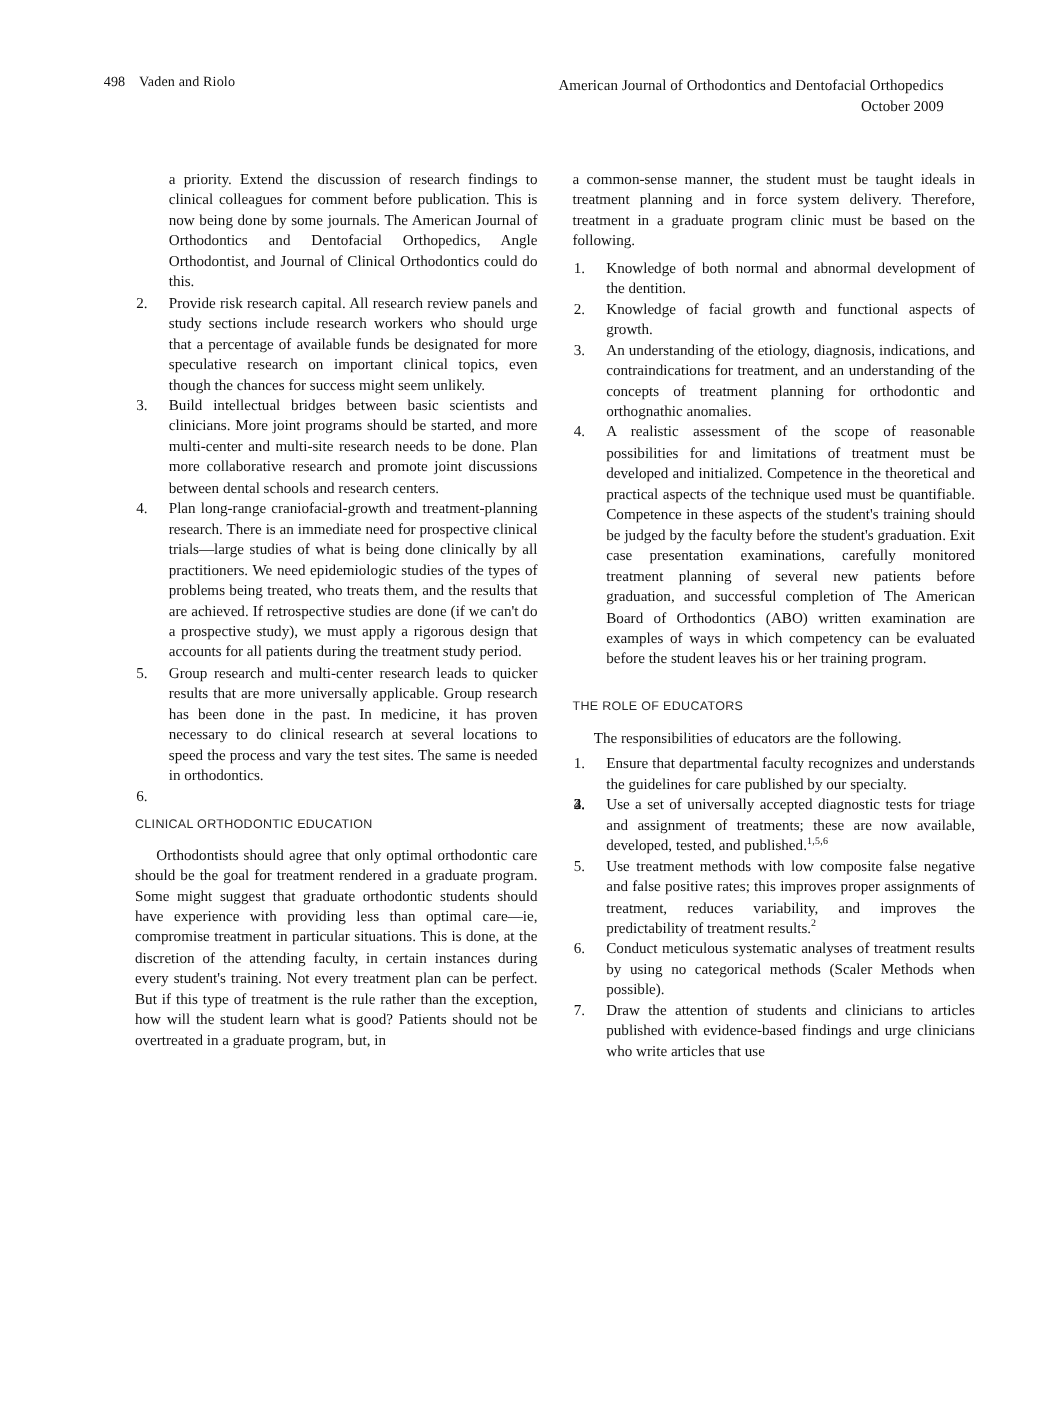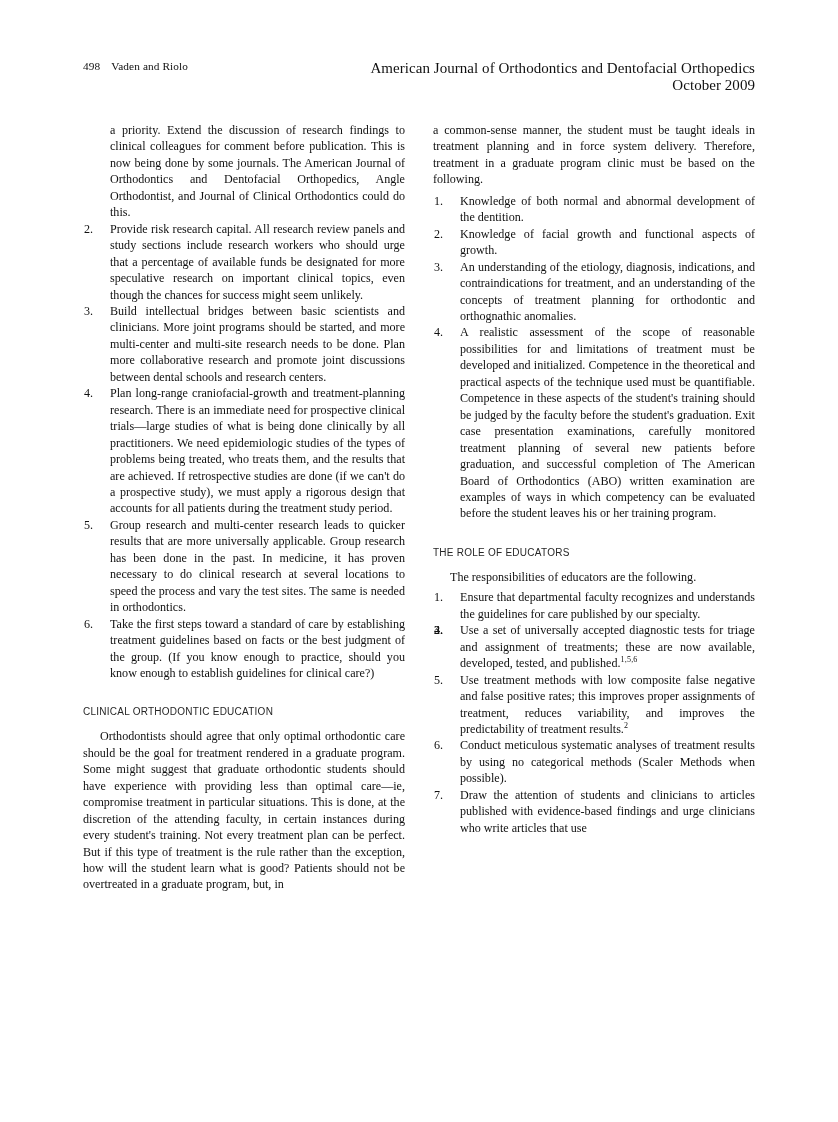--- a/index.html
+++ b/index.html
@@ -42,37 +42,38 @@
     white-space: nowrap;
   }
   .rh-left .folio {
     margin-right: 11px;
   }
   .rh-right {
     position: absolute;
     right: 0;
     top: 0;
     text-align: right;
-    font-size: 15px;
+    font-size: 12px;
     line-height: 16.5px;
     letter-spacing: 0.05px;
     white-space: nowrap;
   }
 
   
   .columns {
     position: absolute;
     left: 83px;
     top: 122px;
     width: 672px;
   }
   .col {
     position: absolute;
-    top: 0;
+    top: 13px;
     width: 322px;
+    margin-left: 25px;
   }
   .col-left  { left: 0px; }
   .col-right { left: 350px; }
 
   p.body-para {
     margin: 0;
     font-size: 12.1px;
     line-height: 16.45px;
     text-align: justify;
     text-justify: inter-word;
@@ -165,21 +166,20 @@
         <li>
           <span class="num">4.</span>
           <span>Plan long-range craniofacial-growth and treatment-planning research. There is an immediate need for prospective clinical trials—large studies of what is being done clinically by all practitioners. We need epidemiologic studies of the types of problems being treated, who treats them, and the results that are achieved. If retrospective studies are done (if we can't do a prospective study), we must apply a rigorous design that accounts for all patients during the treatment study period.</span>
         </li>
         <li>
           <span class="num">5.</span>
           <span>Group research and multi-center research leads to quicker results that are more universally applicable. Group research has been done in the past. In medicine, it has proven necessary to do clinical research at several locations to speed the process and vary the test sites. The same is needed in orthodontics.</span>
         </li>
         <li>
           <span class="num">6.</span>
-          <span>Take the first steps toward a standard of care by establishing treatment guidelines based on facts or the best judgment of the group. (If you know enough to practice, should you know enough to establish guidelines for clinical care?)</span>
         </li>
       </ol>
 
       <div class="sp-before-head"></div>
       <h2 class="sect">CLINICAL ORTHODONTIC EDUCATION</h2>
       <div class="sp-after-head"></div>
 
       <p class="body-para indent">Orthodontists should agree that only optimal orthodontic care should be the goal for treatment rendered in a graduate program. Some might suggest that graduate orthodontic students should have experience with providing less than optimal care—ie, compromise treatment in particular situations. This is done, at the discretion of the attending faculty, in certain instances during every student's training. Not every treatment plan can be perfect. But if this type of treatment is the rule rather than the exception, how will the student learn what is good? Patients should not be overtreated in a graduate program, but, in</p>
 
     </div>

